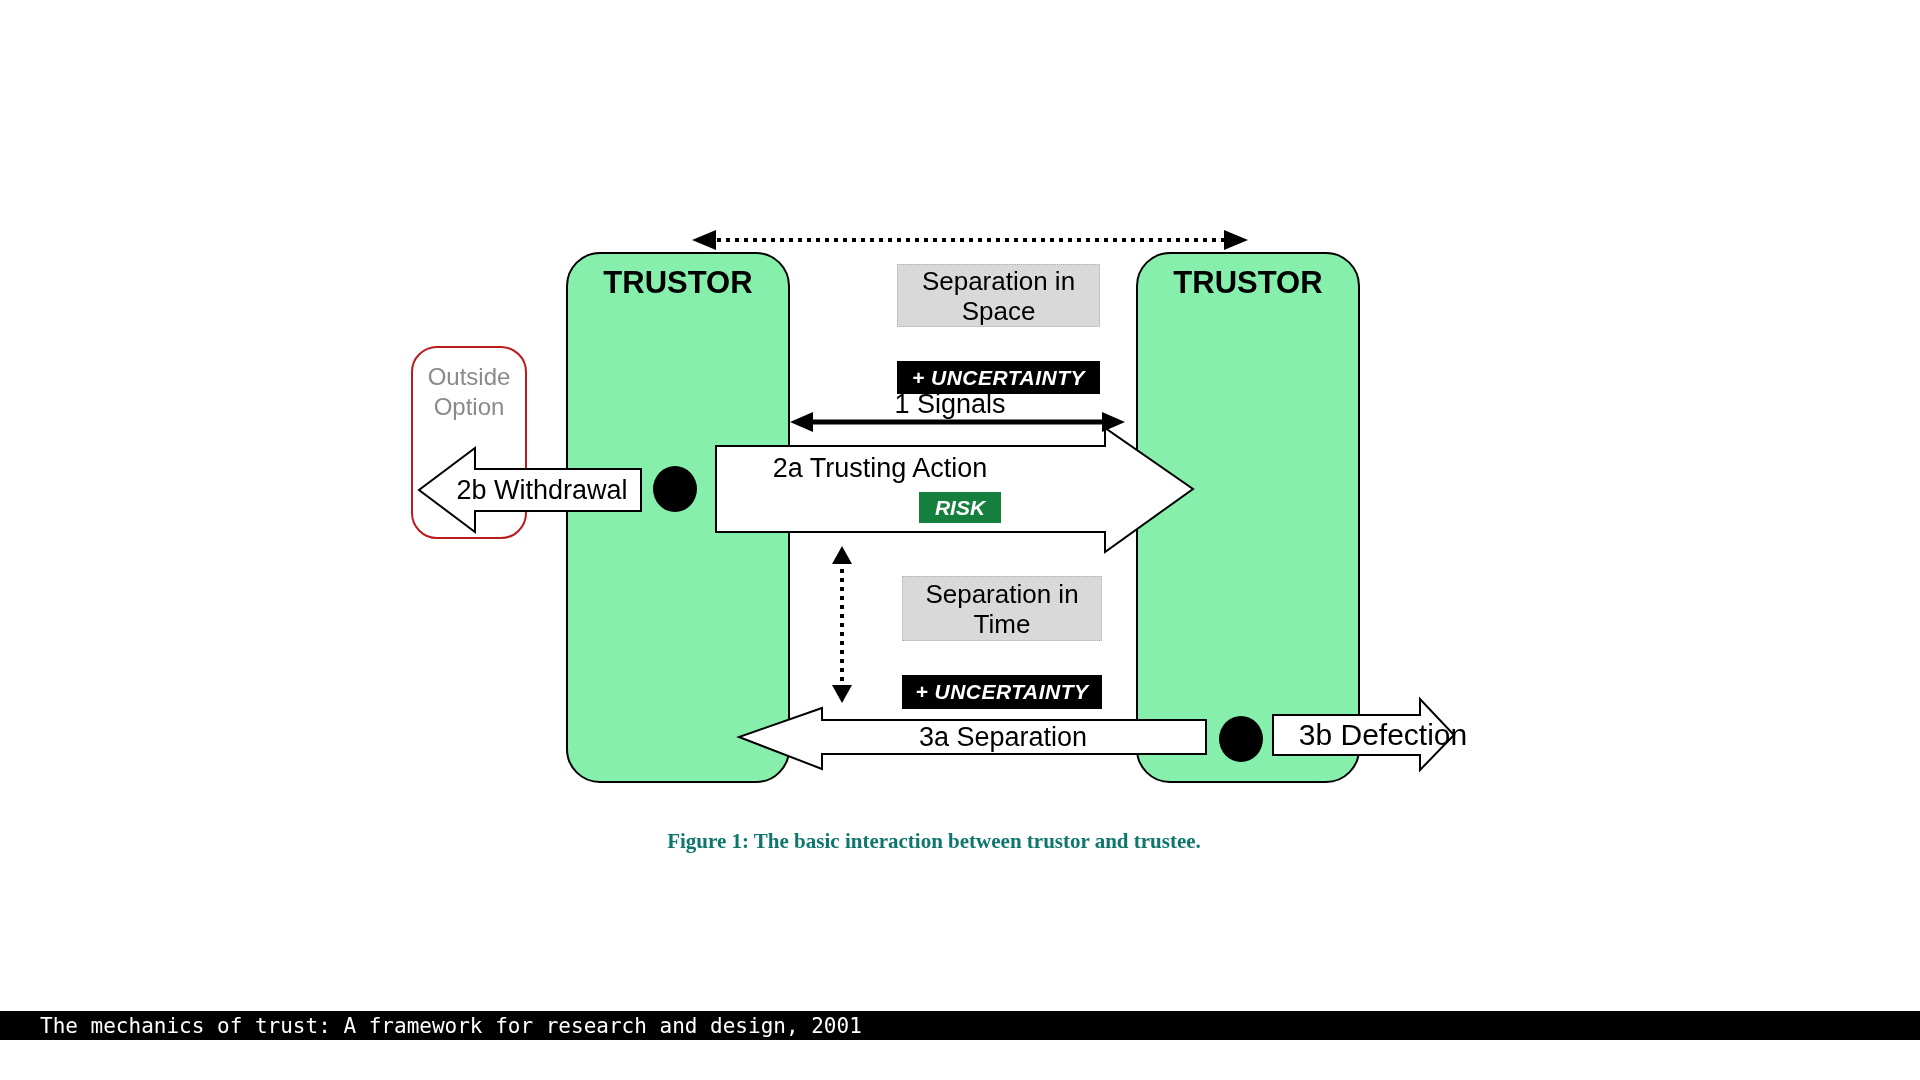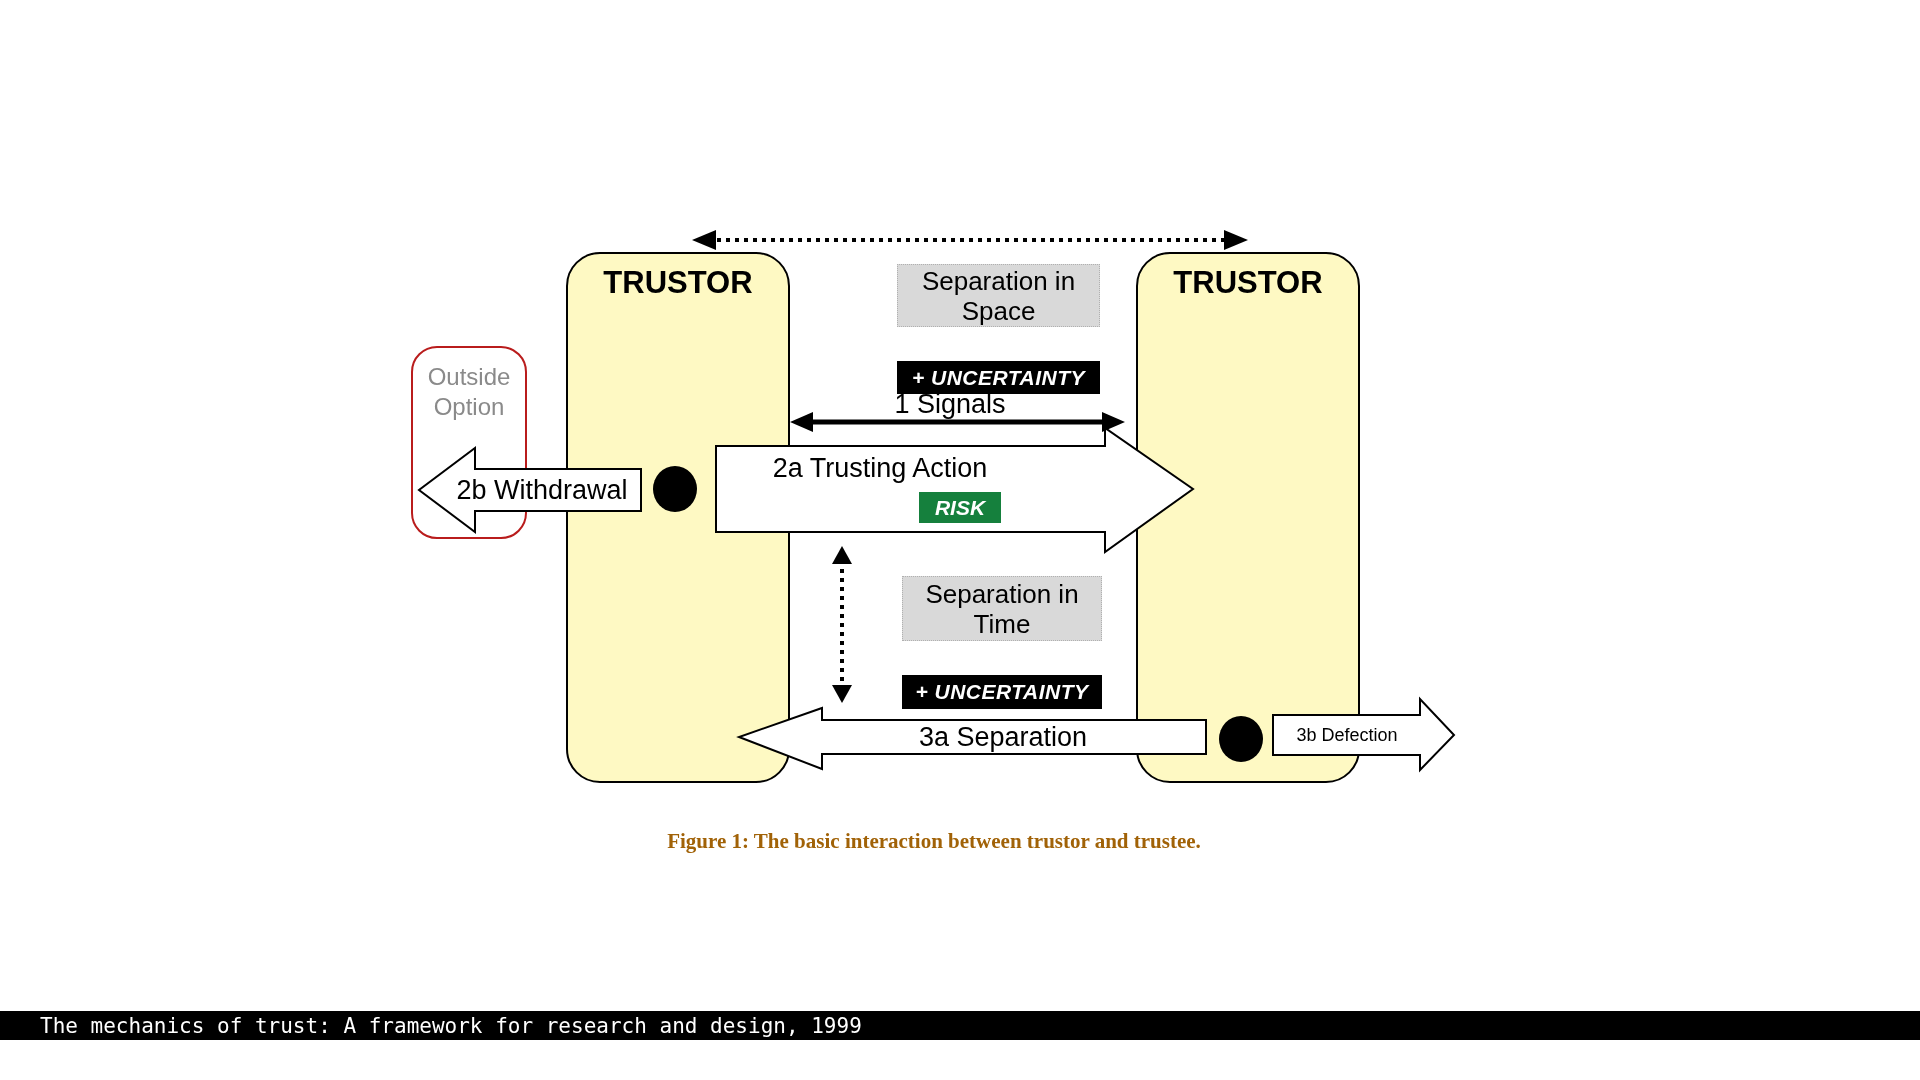--- a/index.html
+++ b/index.html
@@ -1,21 +1,21 @@
 <!DOCTYPE html>
 <html><head>
 <meta charset="utf-8">
 <style>
   html,body{margin:0;padding:0;}
   body{background:#ffffff;font-family:"Liberation Sans", sans-serif;}
   #stage{position:relative;width:1920px;height:1080px;background:#ffffff;overflow:hidden;}
 
   
   .actor-box{position:absolute;top:252px;width:224px;height:531px;border:2px solid #000;
-             border-radius:34px;background:#fef9c3;box-sizing:border-box;z-index:1;}
+             border-radius:34px;background:#86efac;box-sizing:border-box;z-index:1;}
   .actor-label{position:absolute;top:11px;left:0;width:100%;text-align:center;
                font-size:31px;font-weight:bold;color:#000;letter-spacing:0px;}
 
   .outside-box{position:absolute;left:411px;top:346px;width:116px;height:193px;
                border:2px solid #b91c1c;border-radius:26px;background:#fff;
                box-sizing:border-box;z-index:1;}
   .outside-text{position:absolute;top:14px;left:0;width:100%;text-align:center;
                 font-size:24px;line-height:30px;color:#8a8a8a;}
 
   
@@ -26,29 +26,29 @@
   .sep-black{background:#000;color:#fff;display:flex;justify-content:center;align-items:center;
              font-size:21px;font-weight:bold;font-style:italic;letter-spacing:0.5px;margin-top:34px;}
 
   
   #arrow-layer{position:absolute;left:0;top:0;z-index:2;}
 
   
   .flabel{position:absolute;z-index:3;white-space:nowrap;color:#000;
           transform:translate(-50%,-50%);}
   .lbl-26{font-size:27px;}
-  .lbl-24{font-size:18px;}
+  .lbl-24{font-size:30px;margin-left:36px;}
   .risk-badge{position:absolute;left:919px;top:492px;width:82px;height:31px;background:#15803d;
               z-index:3;display:flex;align-items:center;justify-content:center;
               color:#fff;font-size:21px;font-weight:bold;font-style:italic;}
 
   
   .fig-caption{position:absolute;left:934px;top:841px;transform:translate(-50%,-50%);
                font-family:"Liberation Serif", serif;font-weight:bold;font-size:21px;
-               color:#a16207;white-space:nowrap;z-index:3;}
+               color:#0f766e;white-space:nowrap;z-index:3;}
   .footer-bar{position:absolute;left:0;top:1011px;width:1920px;height:29px;background:#000;
               z-index:4;display:flex;align-items:center;}
   .footer-text{margin-left:40px;color:#fff;font-family:"DejaVu Sans Mono", monospace;
                font-size:21px;letter-spacing:0px;white-space:nowrap;}
 </style>
 </head>
 <body>
 
 <div id="stage">
 
@@ -123,16 +123,16 @@
 
   <div class="flabel lbl-26" style="left:542px;top:490px;">2b Withdrawal</div>
 
   <div class="flabel lbl-26" style="left:1003px;top:737px;">3a Separation</div>
 
   <div class="flabel lbl-24" style="left:1347px;top:735px;">3b Defection</div>
 
   <div class="fig-caption">Figure 1: The basic interaction between trustor and trustee.</div>
 
   <div class="footer-bar">
-    <div class="footer-text">The mechanics of trust: A framework for research and design, 1999</div>
+    <div class="footer-text">The mechanics of trust: A framework for research and design, 2001</div>
   </div>
 
 </div>
 
 </body></html>

